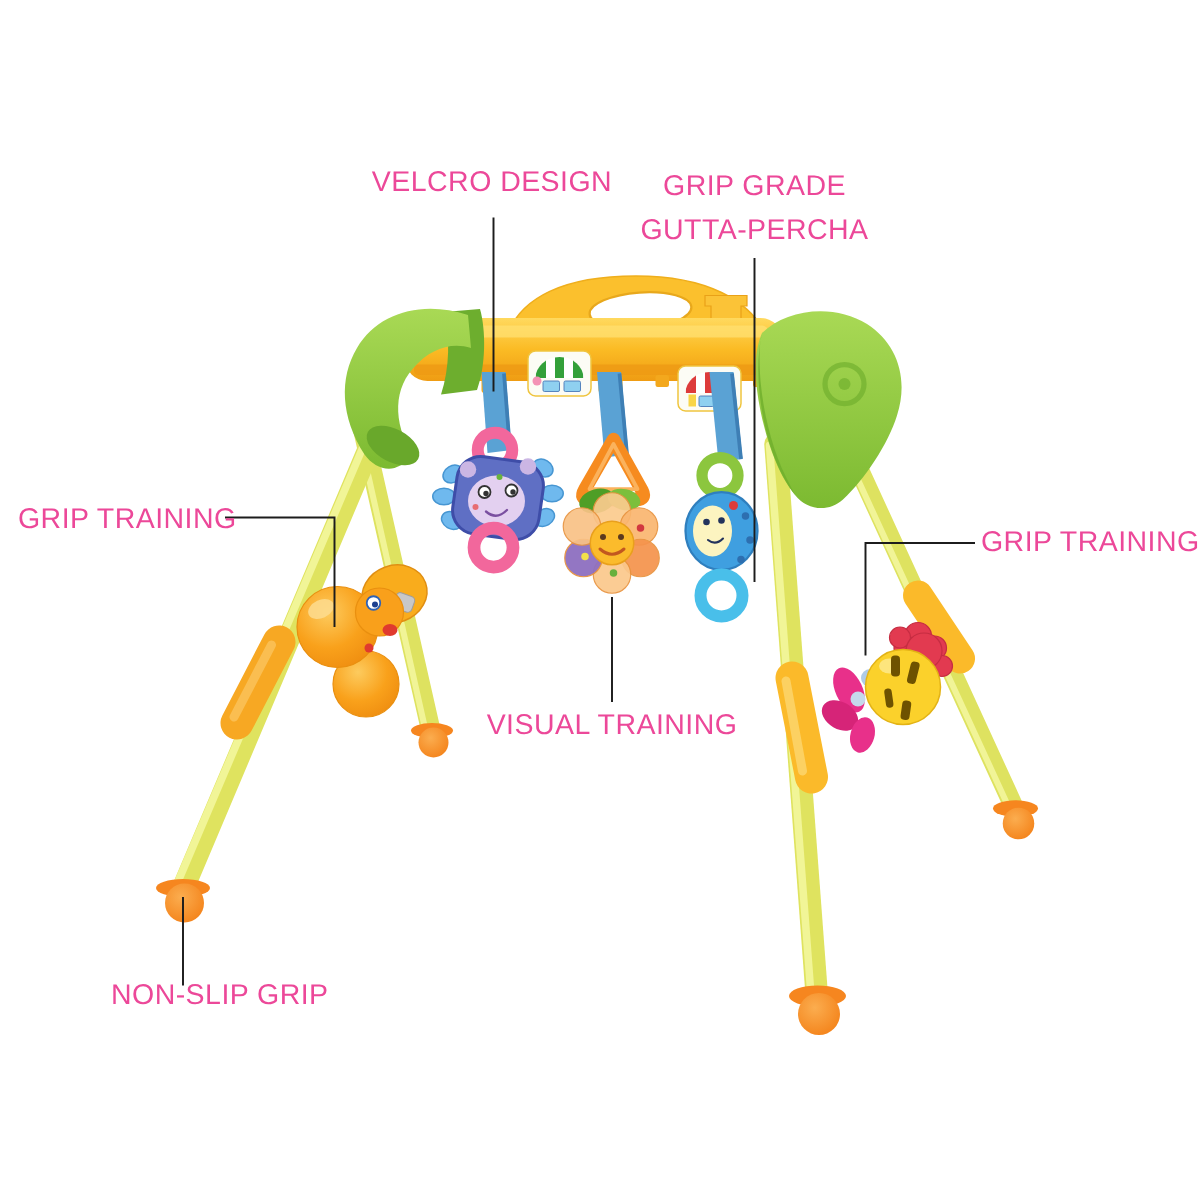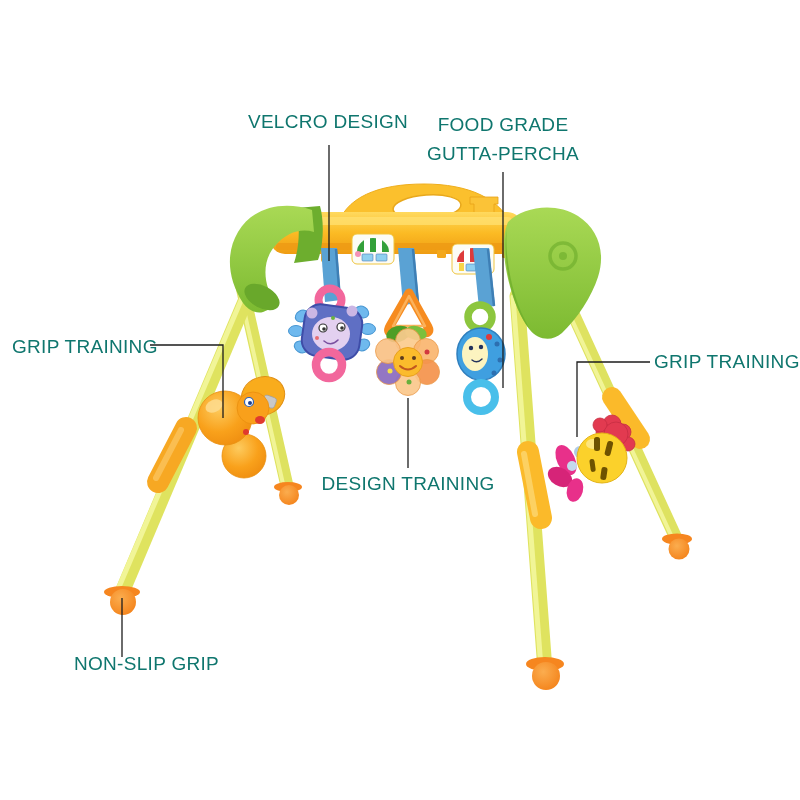--- a/index.html
+++ b/index.html
@@ -1,21 +1,21 @@
 <!DOCTYPE html>
 <html><head>
 <meta charset="utf-8">
 <style>
   html,body{margin:0;padding:0;}
   body{width:800px;height:800px;background:#fff;overflow:hidden;}
   .stage{position:relative;width:800px;height:800px;background:#fff;
          font-family:"Liberation Sans",sans-serif;}
   .gym-svg{position:absolute;left:0;top:0;width:800px;height:800px;}
   .callout-label{position:absolute;font:400 19px/22px "Liberation Sans",sans-serif;
-                 color:#0f766e;letter-spacing:.3px;white-space:nowrap;}
+                 color:#ec4899;letter-spacing:.3px;white-space:nowrap;}
   .center{text-align:center;}
   .two-line{line-height:29px;}
 </style>
 </head>
 <body>
 
 <div class="stage">
 
   <svg class="gym-svg" viewBox="0 0 800 800">
     <defs>
@@ -263,26 +263,26 @@
       <polyline points="150,345 223,345 223,418"></polyline>
       <polyline points="650,362 577,362 577,437"></polyline>
       <line x1="408" y1="398" x2="408" y2="468"></line>
       <line x1="122" y1="598" x2="122" y2="657"></line>
     </g>
   </svg>
 
   <div class="callout-label center" style="left:208px;top:111px;width:240px;">VELCRO DESIGN</div>
 
   <div class="callout-label center two-line" style="left:383px;top:110px;width:240px;">
-    <div>FOOD GRADE</div>
+    <div>GRIP GRADE</div>
     <div>GUTTA-PERCHA</div>
   </div>
 
   <div class="callout-label" style="left:12px;top:336px;">GRIP TRAINING</div>
 
   <div class="callout-label" style="left:654px;top:351px;">GRIP TRAINING</div>
 
   <div class="callout-label center" style="left:288px;top:473px;width:240px;">
-    <div>DESIGN TRAINING</div>
+    <div>VISUAL TRAINING</div>
   </div>
 
   <div class="callout-label" style="left:74px;top:653px;">NON-SLIP GRIP</div>
 </div>
 
 </body></html>

